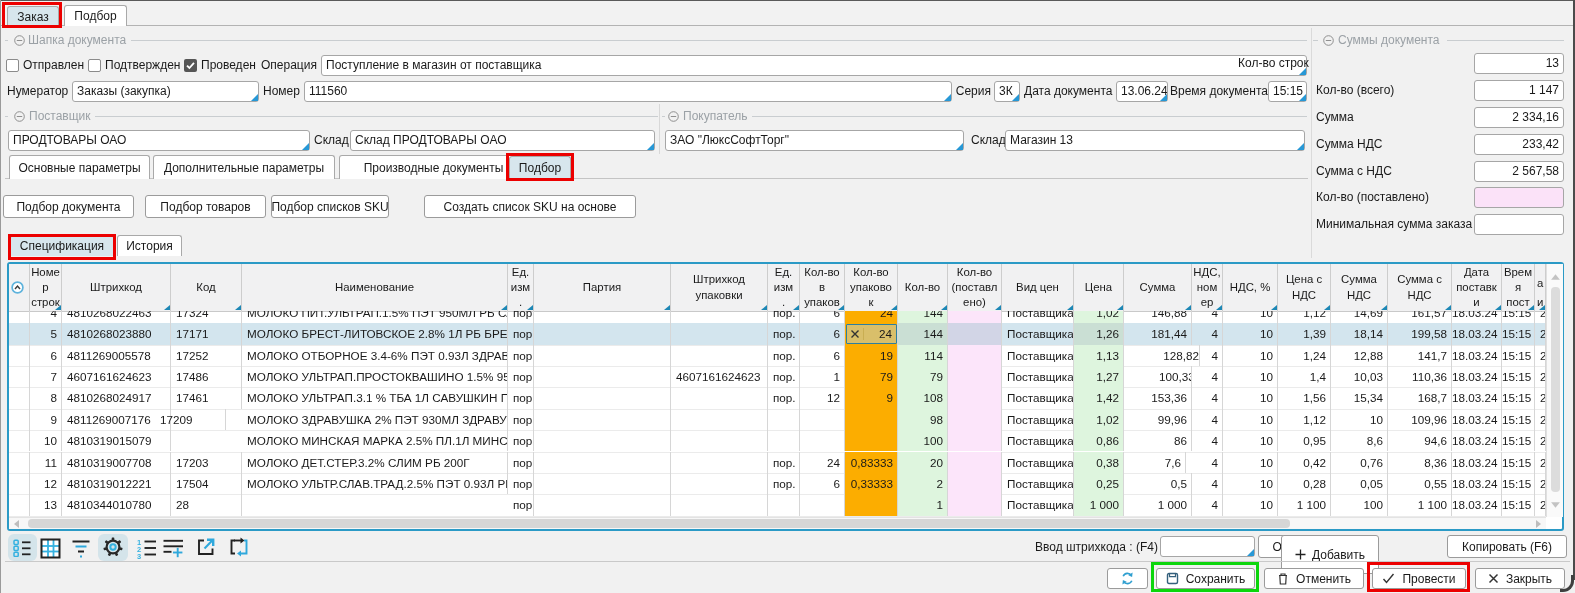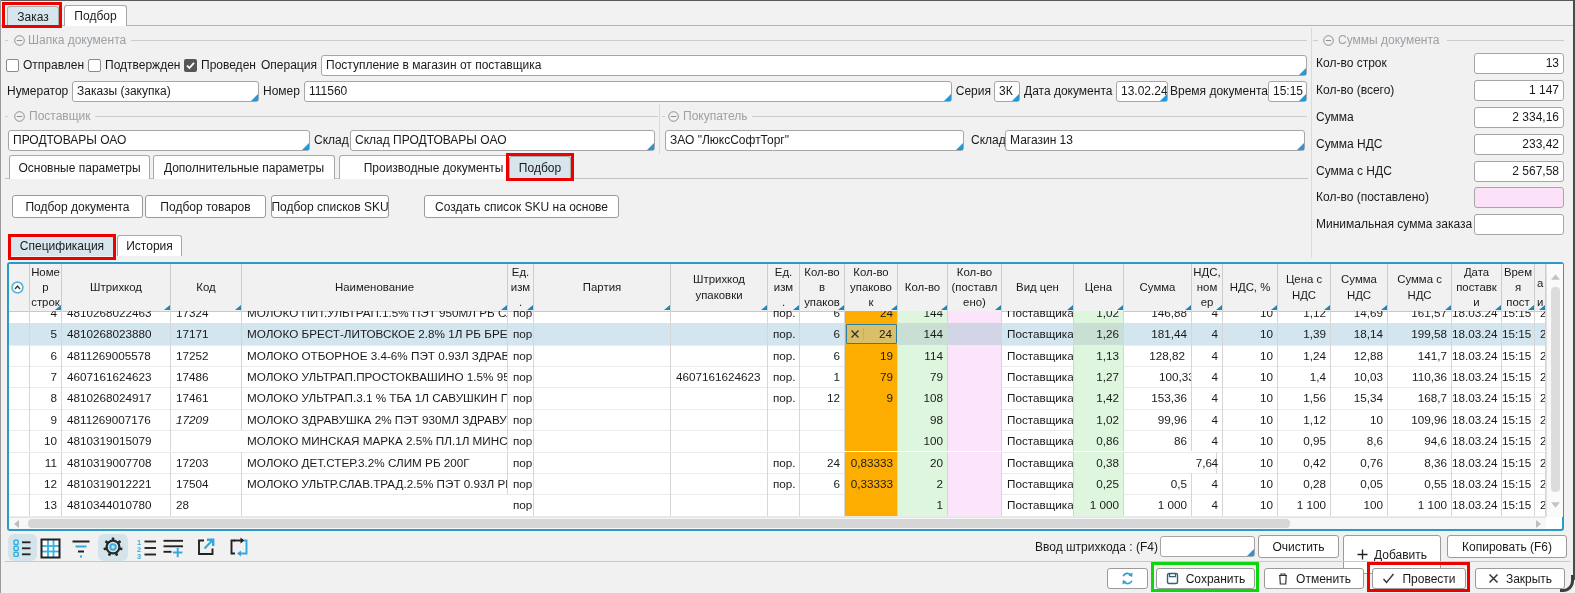--- a/index.html
+++ b/index.html
@@ -58,21 +58,21 @@
 <div class="lbl" style="left:7px;top:84px">Нумератор</div>
 <div class="inp" style="left:72px;top:81px;width:187px;height:21px;line-height:19px">Заказы (закупка)</div>
 <div class="tri" style="left:251px;top:94px"></div>
 <div class="lbl" style="left:263px;top:84px">Номер</div>
 <div class="inp" style="left:304px;top:81px;width:648px;height:21px;line-height:19px">111560</div>
 <div class="tri" style="left:944px;top:94px"></div>
 <div class="lbl" style="left:930px;top:84px;width:61px;text-align:right">Серия</div>
 <div class="inp" style="left:994px;top:81px;width:26px;height:21px;line-height:19px">3К</div>
 <div class="tri" style="left:1012px;top:94px"></div>
 <div class="lbl" style="left:1024px;top:84px;width:87px;text-align:right">Дата документа</div>
-<div class="inp" style="left:1116px;top:81px;width:52px;height:21px;line-height:19px">13.02.24</div>
+<div class="inp" style="left:1116px;top:81px;width:52px;height:21px;line-height:19px">13.06.24</div>
 <div class="tri" style="left:1160px;top:94px"></div>
 <div class="lbl" style="left:1170px;top:84px;width:93px;text-align:right">Время документа</div>
 <div class="inp" style="left:1268px;top:81px;width:39px;height:21px;line-height:19px">15:15</div>
 <div class="tri" style="left:1299px;top:94px"></div>
 <div class="gline" style="left:5px;top:116px;width:3px"></div>
 <svg class="abs" style="left:14px;top:111px" width="11" height="11" viewBox="0 0 11 11">
     <circle cx="5.5" cy="5.5" r="4.8" fill="none" stroke="#8f8f8f" stroke-width="1"></circle>
     <line x1="2.8" y1="5.5" x2="8.2" y2="5.5" stroke="#8f8f8f" stroke-width="1"></line>
   </svg>
 <div class="glbl" style="left:29px;top:109px">Поставщик</div>
@@ -94,36 +94,36 @@
 <div class="tri" style="left:956px;top:143px"></div>
 <div class="lbl" style="left:971px;top:133px">Склад</div>
 <div class="inp" style="left:1005px;top:130px;width:300px;height:21px;line-height:19px">Магазин 13</div>
 <div class="tri" style="left:1297px;top:143px"></div>
 <div class="abs" style="left:5px;top:178px;width:1303px;height:1px;background:#c4c4c4"></div>
 <div class="tab" style="left:9px;top:155px;width:141px;height:24px">Основные параметры</div>
 <div class="tab" style="left:153px;top:155px;width:182px;height:24px">Дополнительные параметры</div>
 <div class="tab" style="left:339px;top:155px;width:189px;height:24px">Производные документы</div>
 <div class="tab on" style="left:509px;top:156px;width:62px;height:23px;z-index:2">Подбор</div>
 <div class="ann" style="left:506px;top:153px;width:68px;height:28px;z-index:3"></div>
-<div class="btn" style="left:12px;top:195px;width:131px;height:23px">Подбор документа</div>
+<div class="btn" style="left:3px;top:195px;width:131px;height:23px">Подбор документа</div>
 <div class="btn" style="left:145px;top:195px;width:121px;height:23px">Подбор товаров</div>
 <div class="btn" style="left:271px;top:195px;width:118px;height:23px">Подбор списков SKU</div>
-<div class="btn" style="left:424px;top:195px;width:195px;height:23px">Создать список SKU на основе</div>
+<div class="btn" style="left:424px;top:195px;width:212px;height:23px">Создать список SKU на основе</div>
 <div class="tab on" style="left:10px;top:235px;width:104px;height:21px;z-index:2">Спецификация</div>
 <div class="tab" style="left:117px;top:235px;width:65px;height:21px">История</div>
 <div class="ann" style="left:8px;top:234px;width:108px;height:26px;z-index:3"></div>
 <div class="abs" style="left:1311px;top:28px;width:1px;height:230px;background:#dadada"></div>
 <div class="gline" style="left:1313px;top:40px;width:5px"></div>
 <svg class="abs" style="left:1323px;top:35px" width="11" height="11" viewBox="0 0 11 11">
     <circle cx="5.5" cy="5.5" r="4.8" fill="none" stroke="#8f8f8f" stroke-width="1"></circle>
     <line x1="2.8" y1="5.5" x2="8.2" y2="5.5" stroke="#8f8f8f" stroke-width="1"></line>
   </svg>
 <div class="glbl" style="left:1338px;top:33px">Суммы документа</div>
 <div class="gline" style="left:1447px;top:40px;width:117px"></div>
-<div class="lbl" style="left:1316px;top:56px">Кол-во строк</div>
+<div class="lbl" style="left:1238px;top:56px">Кол-во строк</div>
 <div class="inp" style="left:1474px;top:53px;width:90px;height:21px;text-align:right;line-height:19px">13</div>
 <div class="lbl" style="left:1316px;top:83px">Кол-во (всего)</div>
 <div class="inp" style="left:1474px;top:80px;width:90px;height:21px;text-align:right;line-height:19px">1 147</div>
 <div class="lbl" style="left:1316px;top:110px">Сумма</div>
 <div class="inp" style="left:1474px;top:107px;width:90px;height:21px;text-align:right;line-height:19px">2 334,16</div>
 <div class="lbl" style="left:1316px;top:137px">Сумма НДС</div>
 <div class="inp" style="left:1474px;top:134px;width:90px;height:21px;text-align:right;line-height:19px">233,42</div>
 <div class="lbl" style="left:1316px;top:164px">Сумма с НДС</div>
 <div class="inp" style="left:1474px;top:161px;width:90px;height:21px;text-align:right;line-height:19px">2 567,58</div>
 <div class="lbl" style="left:1316px;top:190px">Кол-во (поставлено)</div>
@@ -278,21 +278,21 @@
     <div class="cell  " style="left:499px;width:26px;padding-left:5px;">пор.</div>
     <div class="cell  " style="left:525px;width:137px;padding-left:5px;"></div>
     <div class="cell  " style="left:662px;width:97px;padding-left:5px;"></div>
     <div class="cell  " style="left:759px;width:32px;padding-left:5px;">пор.</div>
     <div class="cell  r" style="left:791px;width:45px;padding-right:4px;">6</div>
     <div class="cell og r" style="left:836px;width:53px;padding-right:4px;">19</div>
     <div class="cell gr r" style="left:889px;width:50px;padding-right:4px;">114</div>
     <div class="cell pk " style="left:939px;width:54px;padding-left:5px;"></div>
     <div class="cell  " style="left:993px;width:72px;padding-left:5px;">Поставщика</div>
     <div class="cell gr r" style="left:1065px;width:50px;padding-right:4px;">1,13</div>
-    <div class="cell  r" style="left:1115px;width:68px;padding-right:6px;">128,82</div>
+    <div class="cell  r" style="left:1115px;width:76px;padding-right:0;">128,82</div>
     <div class="cell  r" style="left:1183px;width:31px;padding-right:4px;">4</div>
     <div class="cell  r" style="left:1214px;width:55px;padding-right:4px;">10</div>
     <div class="cell  r" style="left:1269px;width:53px;padding-right:4px;">1,24</div>
     <div class="cell  r" style="left:1322px;width:57px;padding-right:4px;">12,88</div>
     <div class="cell  r" style="left:1379px;width:64px;padding-right:4px;">141,7</div>
     <div class="cell  r" style="left:1443px;width:50px;padding-right:4px;">18.03.24</div>
     <div class="cell  r" style="left:1493px;width:33px;padding-right:4px;">15:15</div>
     <div class="cell  " style="left:1526px;width:11px;padding-left:5px;">2</div>
   </div>
 <div class="abs" style="left:9px;top:366.10px;width:1537px;height:1px;background:#ebebeb"></div>
@@ -347,21 +347,21 @@
     <div class="cell  r" style="left:1379px;width:64px;padding-right:4px;">168,7</div>
     <div class="cell  r" style="left:1443px;width:50px;padding-right:4px;">18.03.24</div>
     <div class="cell  r" style="left:1493px;width:33px;padding-right:4px;">15:15</div>
     <div class="cell  " style="left:1526px;width:11px;padding-left:5px;">2</div>
   </div>
 <div class="abs" style="left:9px;top:408.80px;width:1537px;height:1px;background:#ebebeb"></div>
 <div class="row" style="top:408.80000000000007px;left:9px;height:21.35px">
     <div class="cell  r" style="left:0px;width:21px;padding-right:4px;"></div>
     <div class="cell  r" style="left:21px;width:32px;padding-right:4px;">9</div>
     <div class="cell  " style="left:53px;width:109px;padding-left:5px;">4811269007176</div>
-    <div class="cell  " style="left:162px;width:71px;padding-left:5px;font-style:italic;">17209</div>
+    <div class="cell  " style="left:146px;width:71px;padding-left:5px;">17209</div>
     <div class="cell  " style="left:233px;width:266px;padding-left:5px;">МОЛОКО ЗДРАВУШКА 2% ПЭТ 930МЛ ЗДРАВУ</div>
     <div class="cell  " style="left:499px;width:26px;padding-left:5px;">пор.</div>
     <div class="cell  " style="left:525px;width:137px;padding-left:5px;"></div>
     <div class="cell  " style="left:662px;width:97px;padding-left:5px;"></div>
     <div class="cell  " style="left:759px;width:32px;padding-left:5px;"></div>
     <div class="cell  r" style="left:791px;width:45px;padding-right:4px;"></div>
     <div class="cell og r" style="left:836px;width:53px;padding-right:4px;"></div>
     <div class="cell gr r" style="left:889px;width:50px;padding-right:4px;">98</div>
     <div class="cell pk " style="left:939px;width:54px;padding-left:5px;"></div>
     <div class="cell  " style="left:993px;width:72px;padding-left:5px;">Поставщика</div>
@@ -413,21 +413,21 @@
     <div class="cell  " style="left:499px;width:26px;padding-left:5px;">пор.</div>
     <div class="cell  " style="left:525px;width:137px;padding-left:5px;"></div>
     <div class="cell  " style="left:662px;width:97px;padding-left:5px;"></div>
     <div class="cell  " style="left:759px;width:32px;padding-left:5px;">пор.</div>
     <div class="cell  r" style="left:791px;width:45px;padding-right:4px;">24</div>
     <div class="cell og r" style="left:836px;width:53px;padding-right:4px;">0,83333</div>
     <div class="cell gr r" style="left:889px;width:50px;padding-right:4px;">20</div>
     <div class="cell pk " style="left:939px;width:54px;padding-left:5px;"></div>
     <div class="cell  " style="left:993px;width:72px;padding-left:5px;">Поставщика</div>
     <div class="cell gr r" style="left:1065px;width:50px;padding-right:4px;">0,38</div>
-    <div class="cell  r" style="left:1124px;width:84px;padding-right:4px;text-align:right;">7,6</div>
+    <div class="cell  r" style="left:1093px;width:84px;padding-right:4px;text-align:right;">7,6</div>
     <div class="cell  r" style="left:1183px;width:31px;padding-right:4px;">4</div>
     <div class="cell  r" style="left:1214px;width:55px;padding-right:4px;">10</div>
     <div class="cell  r" style="left:1269px;width:53px;padding-right:4px;">0,42</div>
     <div class="cell  r" style="left:1322px;width:57px;padding-right:4px;">0,76</div>
     <div class="cell  r" style="left:1379px;width:64px;padding-right:4px;">8,36</div>
     <div class="cell  r" style="left:1443px;width:50px;padding-right:4px;">18.03.24</div>
     <div class="cell  r" style="left:1493px;width:33px;padding-right:4px;">15:15</div>
     <div class="cell  " style="left:1526px;width:11px;padding-left:5px;">2</div>
   </div>
 <div class="abs" style="left:9px;top:472.85px;width:1537px;height:1px;background:#ebebeb"></div>
@@ -560,21 +560,21 @@
     <path d="M6 3.5 H2.5 V16.5 H6" fill="none" stroke="#222" stroke-width="1.9"></path>
     <line x1="5" y1="3.5" x2="13" y2="3.5" stroke="#222" stroke-width="1.9"></line>
     <path d="M11.5 0.5 L15.5 3.5 L11.5 6.5 Z" fill="#222" stroke="none"></path>
     <path d="M15 3.5 H17.5 V16.5 H10" fill="none" stroke="#2fa8dc" stroke-width="1.9"></path>
     <path d="M12 13.5 L8 16.5 L12 19.5 Z" fill="#2fa8dc" stroke="none"></path>
   </svg>
 <div class="lbl" style="left:1035px;top:540px;width:120px;text-align:right">Ввод штрихкода : (F4)</div>
 <div class="inp" style="left:1160px;top:536px;width:95px;height:21px;line-height:19px"></div>
 <div class="tri" style="left:1247px;top:549px"></div>
 <div class="btn" style="left:1258px;top:535px;width:81px;height:23px">Очистить</div>
-<div class="btn" style="left:1343px;top:535px;width:98px;height:39px"><svg width="11" height="11" viewBox="0 0 11 11" style="margin-right:6px">
+<div class="btn" style="left:1281px;top:535px;width:98px;height:39px"><svg width="11" height="11" viewBox="0 0 11 11" style="margin-right:6px">
       <path d="M5.5 0.5 V10.5 M0.5 5.5 H10.5" stroke="#222" stroke-width="1.3"></path>
     </svg>Добавить</div>
 <div class="btn" style="left:1447px;top:535px;width:120px;height:23px">Копировать (F6)</div>
 <div class="abs" style="left:5px;top:561px;width:1565px;height:1px;background:#c9c9c9"></div>
 <div class="btn" style="left:1107px;top:568px;width:41px;height:21px">
     <svg width="15" height="15" viewBox="0 0 15 15">
       <path d="M3.2 5.2 A4.6 4.6 0 0 1 11.4 4.6" fill="none" stroke="#2f9fd0" stroke-width="1.6"></path>
       <path d="M12.6 1.6 L12.1 5.9 L8.3 4.3 Z" fill="#2f9fd0"></path>
       <path d="M11.8 9.8 A4.6 4.6 0 0 1 3.6 10.4" fill="none" stroke="#2f9fd0" stroke-width="1.6"></path>
       <path d="M2.4 13.4 L2.9 9.1 L6.7 10.7 Z" fill="#2f9fd0"></path>

